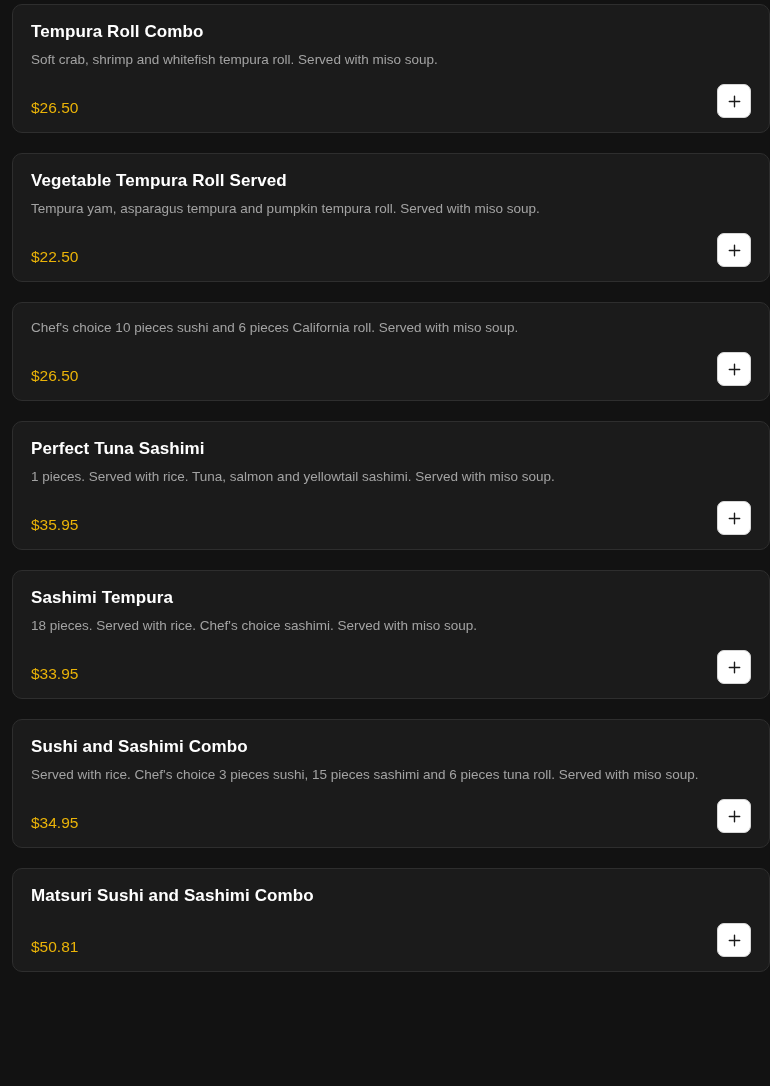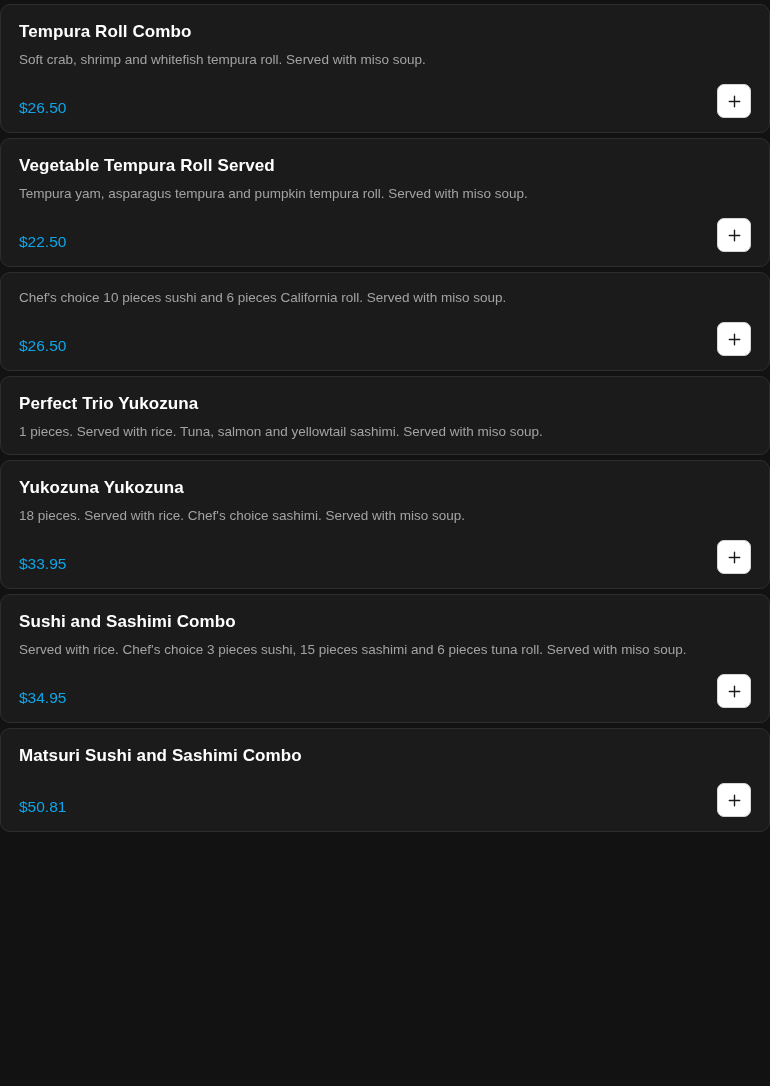--- a/index.html
+++ b/index.html
@@ -9,21 +9,22 @@
     background: #121212;
     width: 770px;
     height: 1086px;
     overflow: hidden;
     font-family: "Liberation Sans", sans-serif;
   }
   #menu-list {
     padding: 0 0;
     display: flex;
     flex-direction: column;
-    gap: 5px;
+    gap: 20px;
+    margin-left: 12px;
   }
   .menu-card {
     position: relative;
     background: #1b1b1b;
     border: 1px solid #2e2e2e;
     border-radius: 10px;
     padding: 16px 18px 14px 18px;
   }
   .item-name {
     color: #ffffff;
@@ -42,21 +43,21 @@
     font-weight: normal;
   }
   .card-bottom {
     display: flex;
     align-items: flex-end;
     justify-content: space-between;
     margin-top: 16px;
     min-height: 34px;
   }
   .item-price {
-    color: #0ea5e9;
+    color: #eab308;
     font-size: 15.5px;
     line-height: 20px;
   }
   .add-button {
     width: 34px;
     height: 34px;
     border-radius: 7px;
     background: #ffffff;
     border: 1px solid #d6d6d6;
     color: #1a1a1a;
@@ -111,25 +112,35 @@
       <button class="add-button">
         <span>
           <svg width="13" height="13" viewBox="0 0 13 13" aria-hidden="true">
             <path d="M6.5 1.3 V11.7 M1.3 6.5 H11.7" stroke="#1a1a1a" stroke-width="1.4" stroke-linecap="round"></path>
           </svg>
         </span>
       </button>
     </div>
   </div>
     <div class="menu-card">
-    <div class="item-name">Perfect Trio Yukozuna</div>
+    <div class="item-name">Perfect Tuna Sashimi</div>
     <div class="item-desc">1 pieces. Served with rice. Tuna, salmon and yellowtail sashimi. Served with miso soup.</div>
+    <div class="card-bottom">
+      <div class="item-price">$35.95</div>
+      <button class="add-button">
+        <span>
+          <svg width="13" height="13" viewBox="0 0 13 13" aria-hidden="true">
+            <path d="M6.5 1.3 V11.7 M1.3 6.5 H11.7" stroke="#1a1a1a" stroke-width="1.4" stroke-linecap="round"></path>
+          </svg>
+        </span>
+      </button>
+    </div>
   </div>
     <div class="menu-card">
-    <div class="item-name">Yukozuna Yukozuna</div>
+    <div class="item-name">Sashimi Tempura</div>
     <div class="item-desc">18 pieces. Served with rice. Chef's choice sashimi. Served with miso soup.</div>
     <div class="card-bottom">
       <div class="item-price">$33.95</div>
       <button class="add-button">
         <span>
           <svg width="13" height="13" viewBox="0 0 13 13" aria-hidden="true">
             <path d="M6.5 1.3 V11.7 M1.3 6.5 H11.7" stroke="#1a1a1a" stroke-width="1.4" stroke-linecap="round"></path>
           </svg>
         </span>
       </button>

